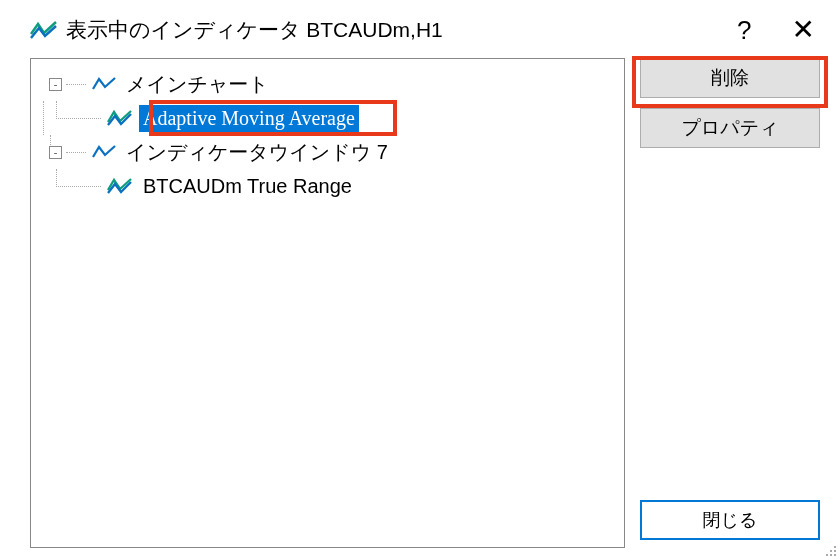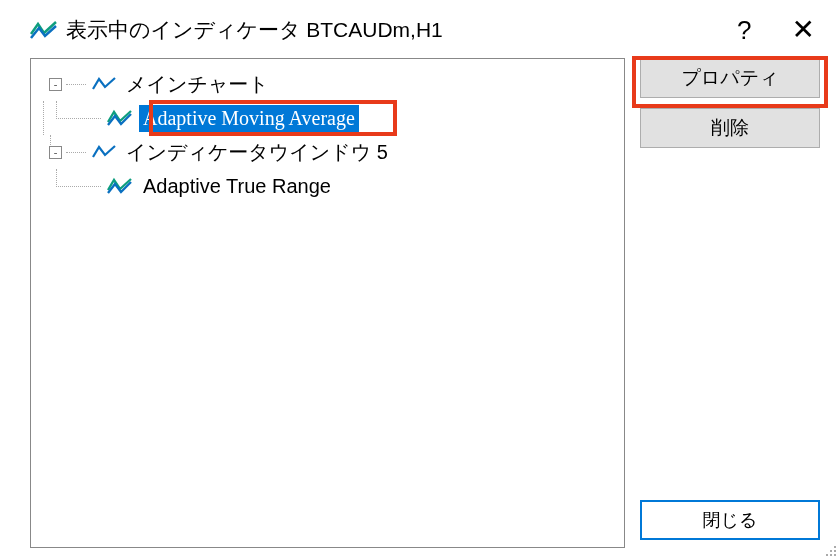--- a/index.html
+++ b/index.html
@@ -231,43 +231,43 @@
       <span style="display:inline-block;width:10px;position:relative;">
         <span class="child-line-v" style="left:11px;top:-17px;height:18px;"></span>
       </span>
       <span class="toggle">-</span>
       <span class="dotted-h" style="width:20px;"></span>
       <span class="chart-icon">
         <svg width="24" height="16" viewBox="0 0 24 16">
           <path d="M1 13 L7 3 L13 11 L23 2" stroke="#0a70c0" stroke-width="2.2" fill="none"></path>
         </svg>
       </span>
-      <span class="node-label">インディケータウインドウ 5</span>
+      <span class="node-label">インディケータウインドウ 7</span>
     </div>
 
     <div class="tree-row">
       <span style="display:inline-block;width:17px;"></span>
       <span style="display:inline-block;width:45px;position:relative;">
         <span class="child-line-v" style="left:0px;top:-17px;height:18px;"></span>
         <span class="child-line-h" style="width:45px;position:absolute;left:0;top:50%;"></span>
       </span>
       <span class="indicator-icon">
         <svg width="26" height="18" viewBox="0 0 26 18">
           <path d="M1 13 L7 3 L13 12 L24 2" stroke="#0e9e7e" stroke-width="2.3" fill="none"></path>
           <path d="M1 16 L8 7 L14 15 L24 5" stroke="#0a70c0" stroke-width="2.3" fill="none"></path>
         </svg>
       </span>
-      <span class="node-label">Adaptive True Range</span>
+      <span class="node-label">BTCAUDm True Range</span>
     </div>
 
   </div>
 
   <div class="side-buttons">
+    <div class="btn">削除</div>
     <div class="btn">プロパティ</div>
-    <div class="btn">削除</div>
   </div>
 </div>
 
 <div class="btn-close">閉じる</div>
 
 <div class="highlight highlight-prop"></div>
 <div class="highlight highlight-sel"></div>
 
 <div class="grip">
   <span class="grip-dot" style="right:0;bottom:0;"></span>

